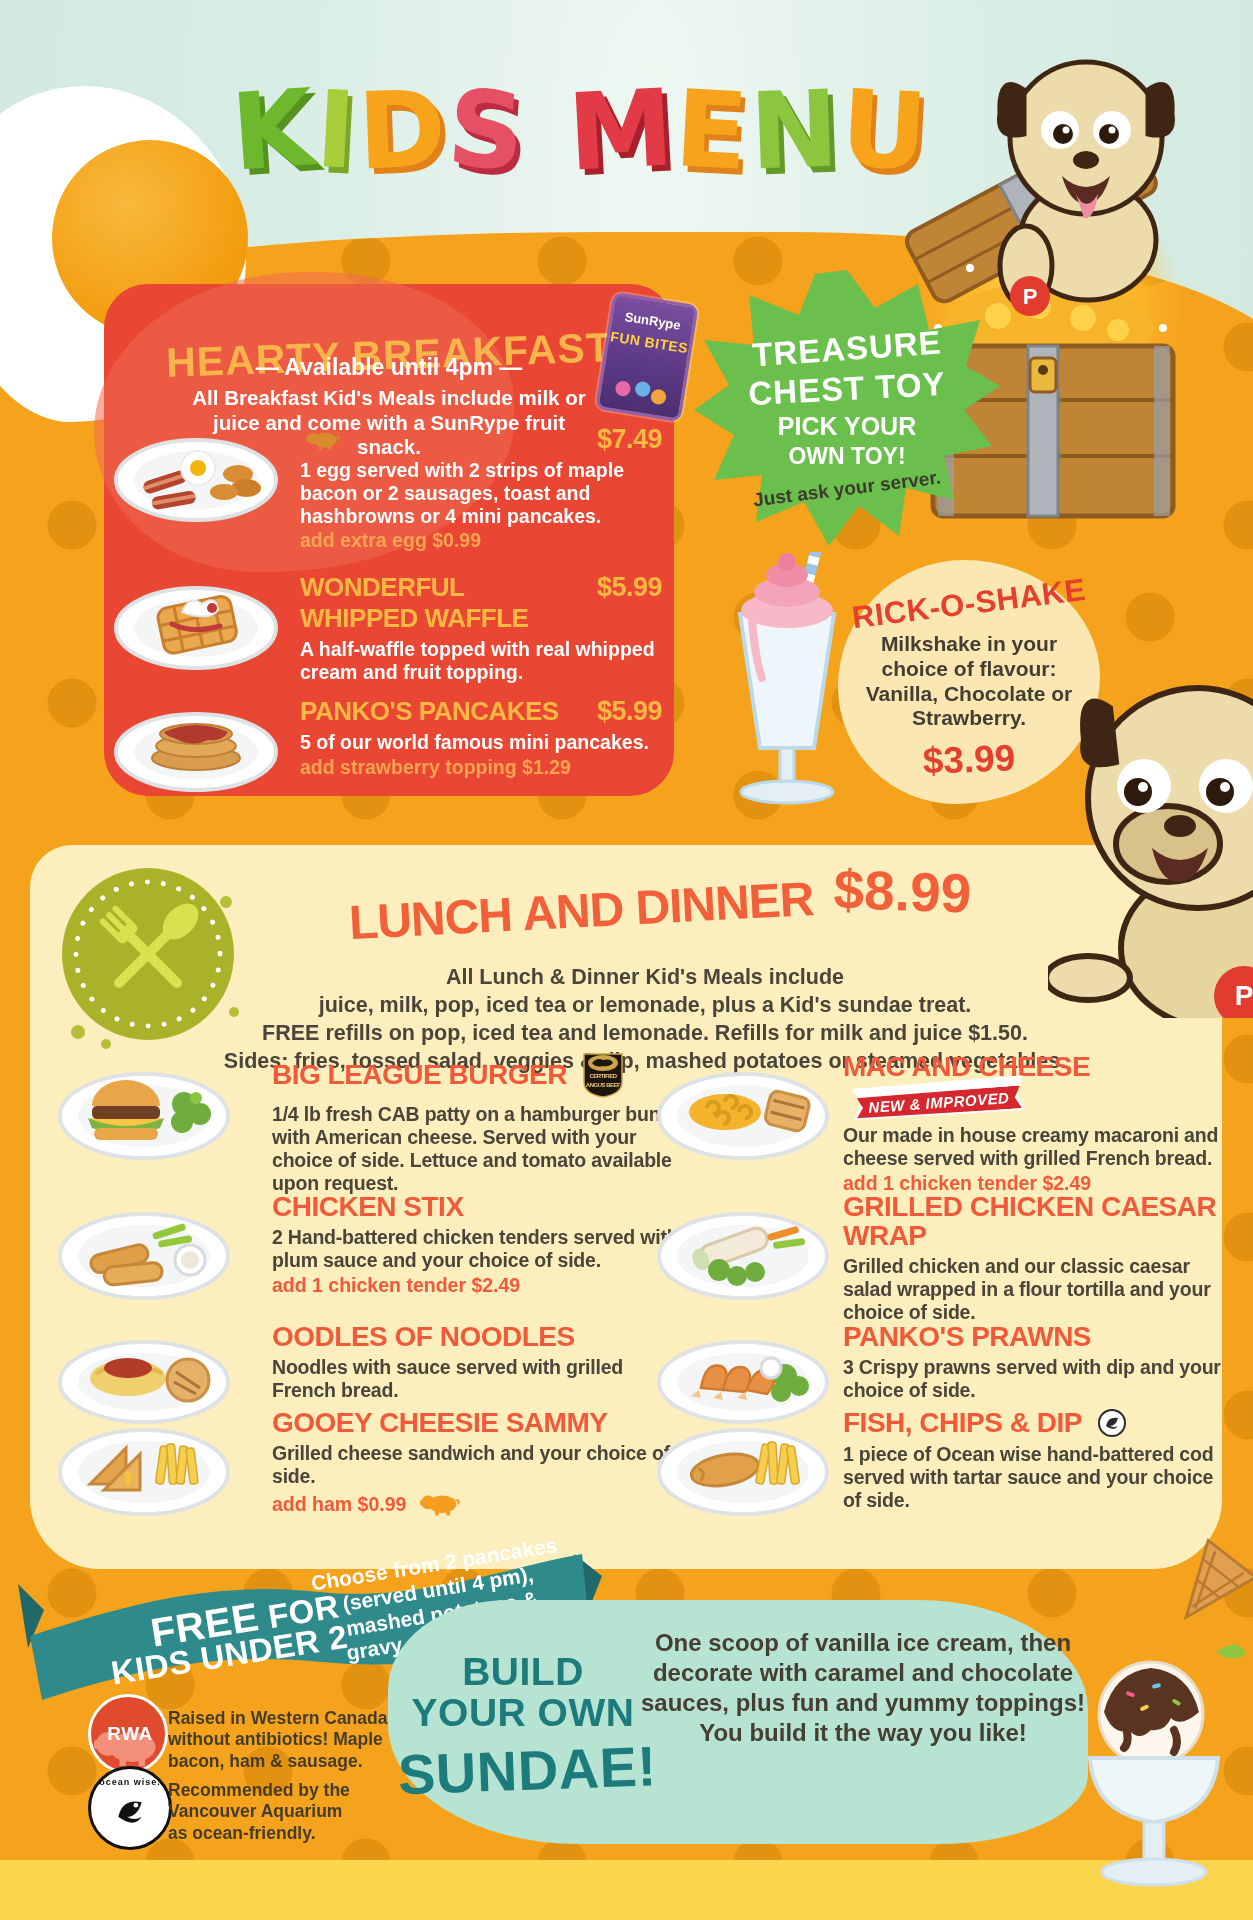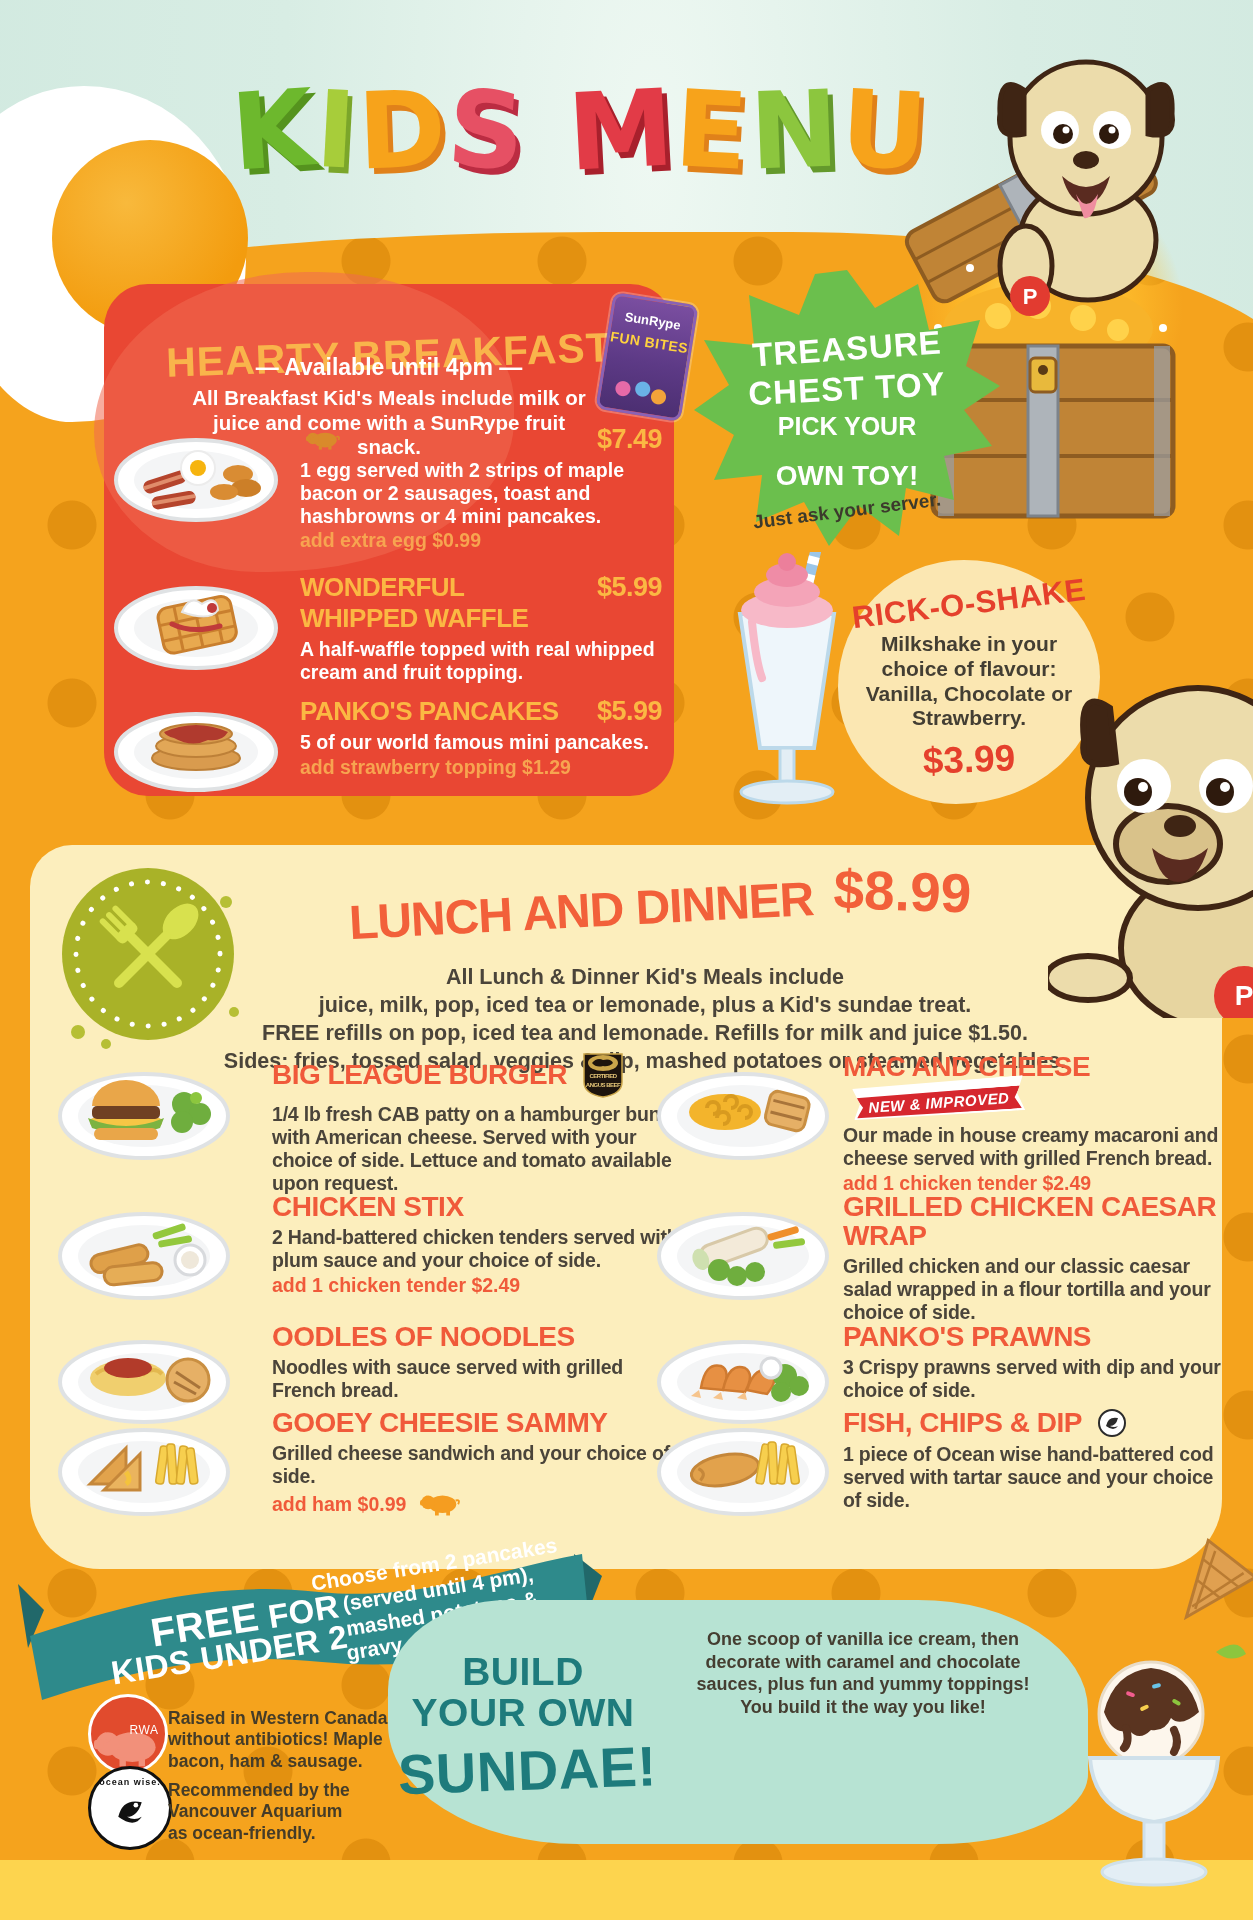--- a/index.html
+++ b/index.html
@@ -61,21 +61,21 @@
   .snack .bits{position:absolute;left:10px;bottom:8px;width:56px;height:26px;background:
      radial-gradient(circle at 20% 50%,#e66aa8 7px,rgba(0,0,0,0) 8px),radial-gradient(circle at 55% 40%,#6ab2e6 7px,rgba(0,0,0,0) 8px),
      radial-gradient(circle at 85% 60%,#f3a33a 7px,rgba(0,0,0,0) 8px);}
 
   
   .burst-wrap{position:absolute;left:692px;top:268px;width:310px;height:290px;}
   .burst-text{position:absolute;left:0;top:0;width:100%;text-align:center;color:#fff;font-weight:bold;}
   .bt1{font-size:33px;letter-spacing:1px;margin-top:62px;transform:rotate(-4deg);}
   .bt2{font-size:33px;letter-spacing:1px;margin-top:2px;transform:rotate(-3deg);}
   .bt3{font-size:25px;margin-top:4px;}
-  .bt4{font-size:28px;margin-top:19px;}
+  .bt4{font-size:23px;margin-top:2px;}
   .bt5{color:#3c3a2c;font-size:19px;margin-top:8px;transform:rotate(-7deg);}
 
   
   .shake-blob{position:absolute;left:838px;top:560px;width:262px;height:244px;background:#fbe7b2;
      border-radius:48% 52% 55% 45% / 52% 48% 52% 48%;text-align:center;}
   .shake-name{color:#e5402c;font-weight:bold;font-size:31px;letter-spacing:.5px;margin-top:26px;transform:rotate(-7deg);}
   .shake-desc{color:#433e33;font-weight:bold;font-size:21px;line-height:1.18;margin:10px 18px 0 18px;}
   .shake-price{color:#e5402c;font-weight:bold;font-size:37px;margin-top:8px;transform:rotate(-2deg);}
 
   
@@ -100,32 +100,32 @@
   
   .ribbon-text1{position:absolute;left:150px;top:1596px;transform:rotate(-9deg);color:#fff;font-weight:bold;font-size:33px;letter-spacing:.5px;}
   .ribbon-text1 .big{font-size:40px;}
   .ribbon-text2{position:absolute;left:110px;top:1636px;transform:rotate(-9deg);color:#fff;font-weight:bold;font-size:33px;letter-spacing:.5px;}
   .ribbon-desc{position:absolute;left:300px;top:1552px;width:280px;transform:rotate(-9deg);color:#fff;font-weight:bold;font-size:21px;
      line-height:1.18;text-align:center;}
 
   
   .rwa-badge{position:absolute;left:88px;top:1694px;width:74px;height:74px;border-radius:50%;background:#e14b2d;border:3px solid #fff;
      text-align:center;}
-  .rwa-badge .lbl{position:absolute;left:16px;top:26px;width:100%;color:#fff;font-weight:normal;font-size:12px;letter-spacing:.5px;}
+  .rwa-badge .lbl{position:absolute;left:2px;top:26px;width:100%;color:#fff;font-weight:bold;font-size:19px;letter-spacing:.5px;}
   .badge-text{position:absolute;left:168px;color:#453c28;font-weight:bold;font-size:17.5px;line-height:1.22;}
   .ocean-badge{position:absolute;left:88px;top:1766px;width:78px;height:78px;border-radius:50%;background:#fff;border:3px solid #111;text-align:center;}
   .ocean-badge .lbl{position:absolute;left:0;top:8px;width:100%;color:#111;font-weight:bold;font-size:9px;letter-spacing:1px;}
 
   
   .mint-blob{position:absolute;left:388px;top:1600px;width:700px;height:244px;background:#b7e3d3;
      border-radius:120px 170px 150px 190px / 90px 110px 70px 120px;}
   .build{position:absolute;left:398px;top:1652px;width:250px;text-align:center;color:#1e7b7c;font-weight:bold;}
   .build .l1,.build .l2{font-size:39px;letter-spacing:.5px;line-height:1.05;}
   .build .l3{font-size:56px;letter-spacing:.5px;margin-top:4px;transform:rotate(-2deg);}
-  .sundae-desc{position:absolute;left:628px;top:1628px;width:470px;text-align:center;color:#453e31;font-weight:bold;font-size:18px;line-height:1.25;}
+  .sundae-desc{position:absolute;left:628px;top:1628px;width:470px;text-align:center;color:#453e31;font-weight:bold;font-size:24px;line-height:1.25;}
   .sundae-free{position:absolute;left:648px;top:1748px;width:430px;text-align:center;color:#54b7ab;font-weight:bold;font-size:29px;line-height:1.15;letter-spacing:.5px;}
 </style>
 </head>
 <body>
 
 <div class="page">
 
   <div class="band-orange"></div>
   <div class="panel-cream"></div>
   <div class="strip-yellow"></div>

